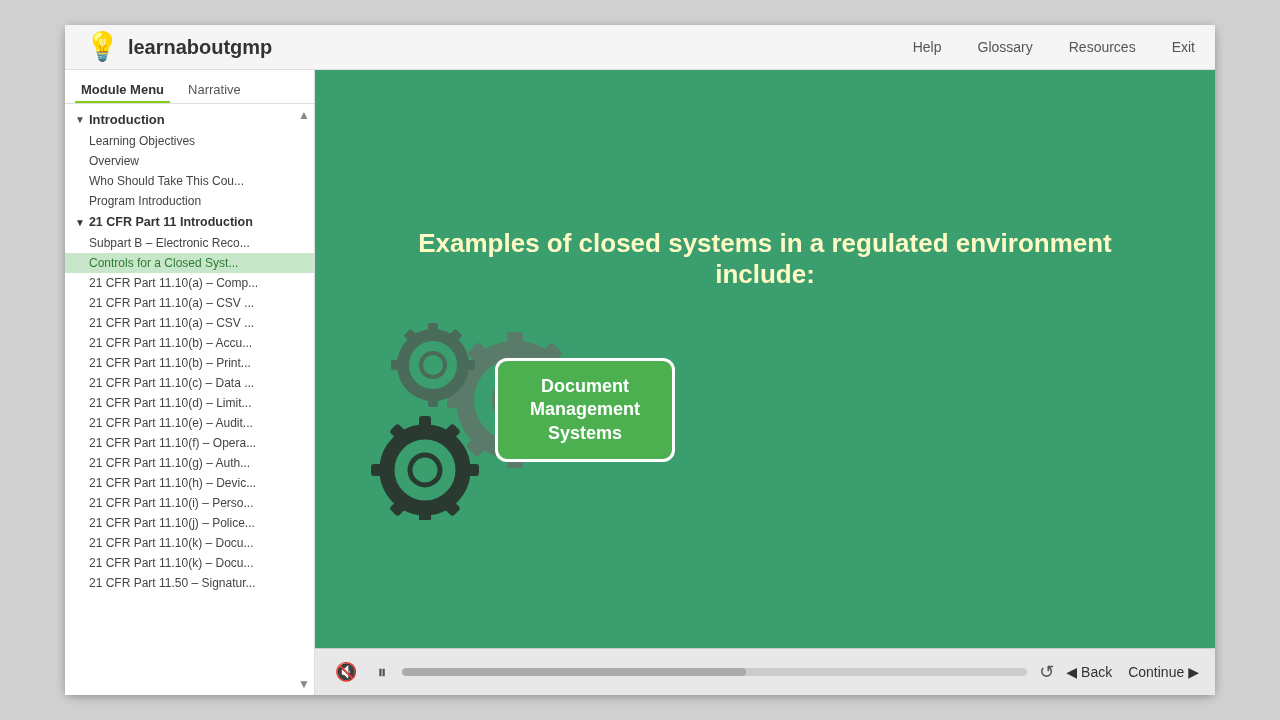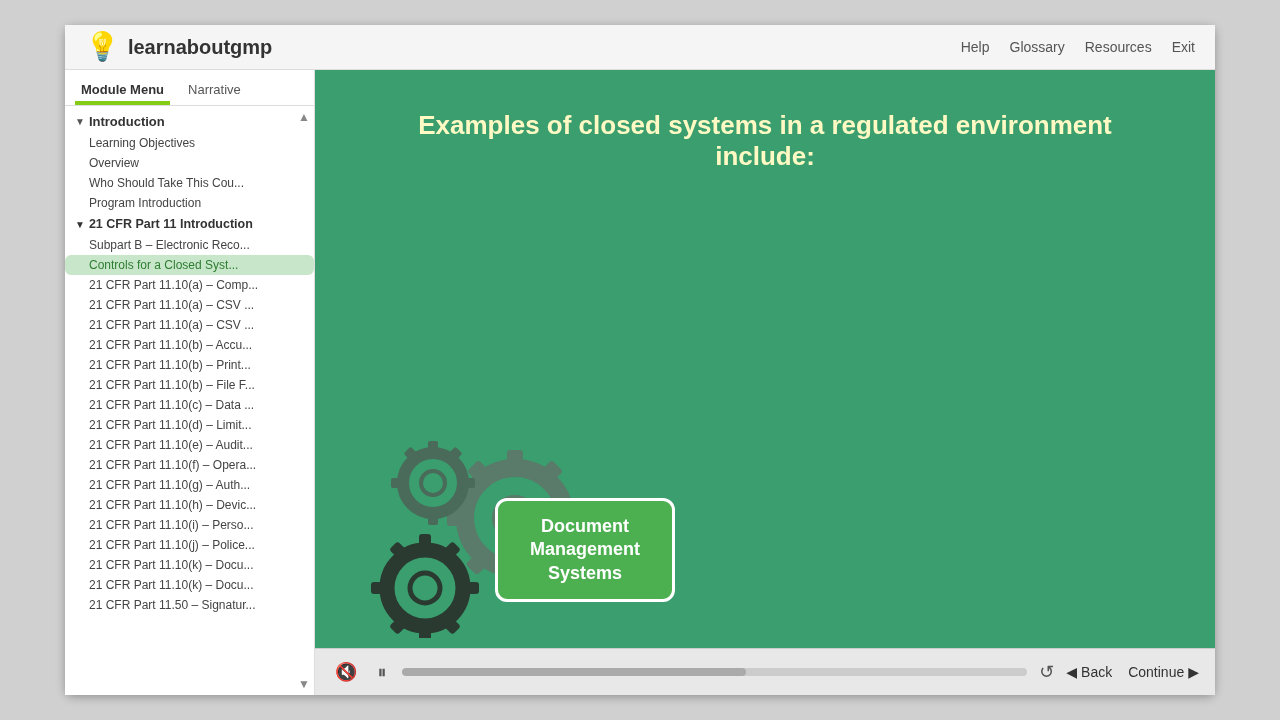--- a/index.html
+++ b/index.html
@@ -43,21 +43,21 @@
       line-height: 1;
     }
     .logo-text {
       font-size: 20px;
       font-weight: bold;
       color: #333;
       text-align: center;
     }
     .top-nav {
       display: flex;
-      gap: 20px;
+      gap: 36px;
       align-items: center;
     }
     .top-nav a {
       color: #555;
       text-decoration: none;
       font-size: 14px;
       cursor: pointer;
     }
 
     
@@ -85,21 +85,21 @@
     .sidebar-tab {
       font-size: 13px;
       padding: 4px 6px;
       cursor: pointer;
       color: #555;
       border-bottom: 2px solid transparent;
     }
     .sidebar-tab.active {
       color: #333;
       font-weight: bold;
-      border-bottom: 4px solid #84cc16;
+      border-bottom: 2px solid #84cc16;
     }
     .sidebar-menu {
       flex: 1;
       overflow-y: auto;
       padding: 4px 0;
       position: relative;
     }
     .sidebar-menu::-webkit-scrollbar { width: 8px; }
     .sidebar-menu::-webkit-scrollbar-track { background: #f0f0f0; }
     .sidebar-menu::-webkit-scrollbar-thumb { background: #bbb; border-radius: 4px; }
@@ -140,21 +140,20 @@
       font-size: 12px;
       color: #444;
       cursor: pointer;
       white-space: nowrap;
       overflow: hidden;
       text-overflow: ellipsis;
     }
     .menu-item.active {
       background: #c8e6c9;
       color: #2e7d32;
-      border-radius: 6px;
     }
     .menu-item.light { color: #888; }
     .menu-subsection {
       padding: 4px 10px;
       font-size: 12.5px;
       font-weight: bold;
       color: #333;
       display: flex;
       align-items: center;
       gap: 4px;
@@ -168,42 +167,42 @@
       display: flex;
       flex-direction: column;
       background: #3a9e6e;
     }
     .slide-area {
       flex: 1;
       background: #3a9e6e;
       display: flex;
       flex-direction: column;
       align-items: flex-start;
-      justify-content: space-between;
+      justify-content: center;
       padding: 40px 50px 20px;
       position: relative;
       overflow: hidden;
     }
     .slide-title {
       font-size: 26px;
       font-weight: bold;
       color: #fff9c4;
       text-align: center;
       width: 100%;
       margin-bottom: 20px;
     }
     
     .gear-container {
       position: relative;
       width: 280px;
       height: 200px;
     }
     .doc-mgmt-label {
       position: absolute;
-      bottom: 26px;
+      bottom: 48px;
       left: 130px;
       background: #4caf50;
       border: 3px solid #fff;
       border-radius: 12px;
       padding: 14px 20px;
       font-size: 18px;
       font-weight: bold;
       color: #fff;
       text-align: center;
       line-height: 1.3;
@@ -306,21 +305,20 @@
           <span class="arrow">▼</span>
           <span>21 CFR Part 11 Introduction</span>
         </div>
         <div class="menu-item">Subpart B – Electronic Reco...</div>
         <div class="menu-item active">Controls for a Closed Syst...</div>
         <div class="menu-item">21 CFR Part 11.10(a) – Comp...</div>
         <div class="menu-item">21 CFR Part 11.10(a) – CSV ...</div>
         <div class="menu-item">21 CFR Part 11.10(a) – CSV ...</div>
         <div class="menu-item">21 CFR Part 11.10(b) – Accu...</div>
         <div class="menu-item">21 CFR Part 11.10(b) – Print...</div>
-        <div class="menu-item">21 CFR Part 11.10(b) – File F...</div>
         <div class="menu-item">21 CFR Part 11.10(c) – Data ...</div>
         <div class="menu-item">21 CFR Part 11.10(d) – Limit...</div>
         <div class="menu-item">21 CFR Part 11.10(e) – Audit...</div>
         <div class="menu-item">21 CFR Part 11.10(f) – Opera...</div>
         <div class="menu-item">21 CFR Part 11.10(g) – Auth...</div>
         <div class="menu-item">21 CFR Part 11.10(h) – Devic...</div>
         <div class="menu-item">21 CFR Part 11.10(i) – Perso...</div>
         <div class="menu-item">21 CFR Part 11.10(j) – Police...</div>
         <div class="menu-item">21 CFR Part 11.10(k) – Docu...</div>
         <div class="menu-item">21 CFR Part 11.10(k) – Docu...</div>

